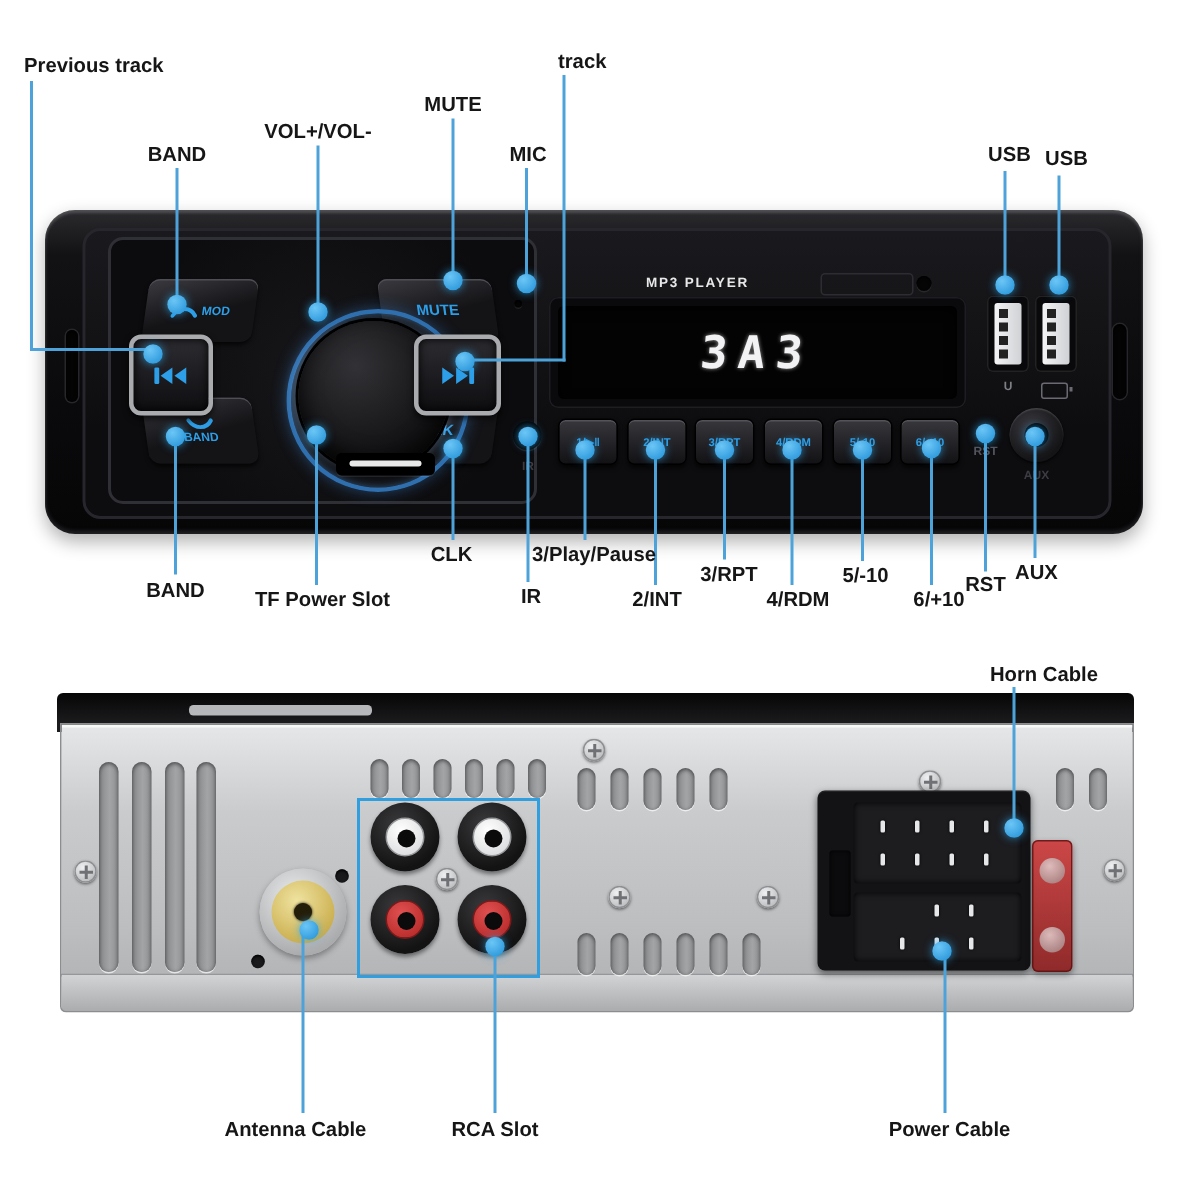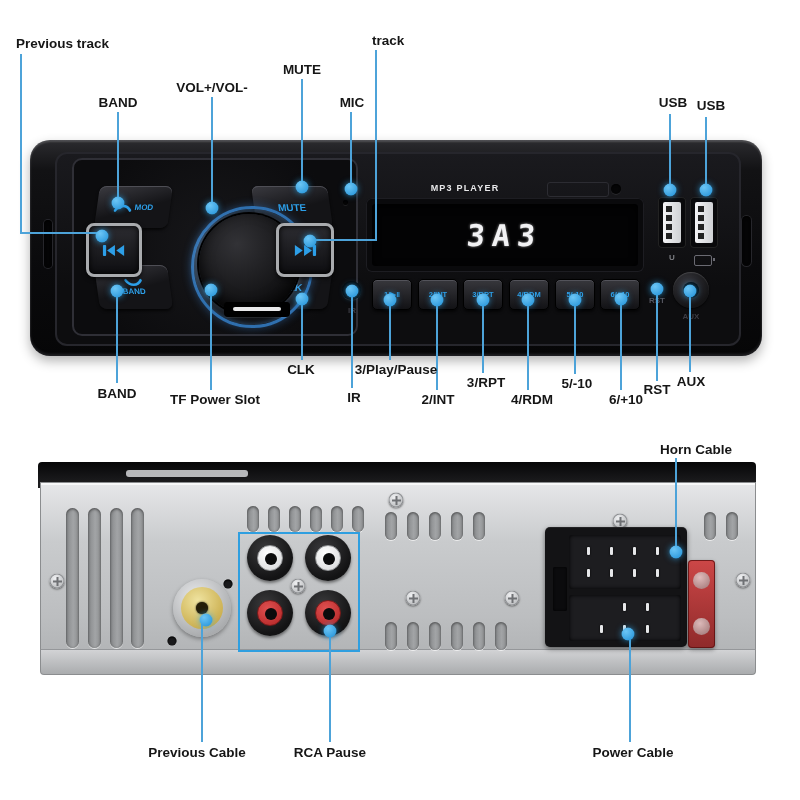--- a/index.html
+++ b/index.html
@@ -387,17 +387,17 @@
   <div class="lbl c" style="left:354px;top:390px;">IR</div>
   <div class="lbl c" style="left:396px;top:362px;">3/Play/Pause</div>
   <div class="lbl c" style="left:438px;top:392px;">2/INT</div>
   <div class="lbl c" style="left:486px;top:375px;">3/RPT</div>
   <div class="lbl c" style="left:532px;top:392px;">4/RDM</div>
   <div class="lbl c" style="left:577px;top:376px;">5/-10</div>
   <div class="lbl c" style="left:626px;top:392px;">6/+10</div>
   <div class="lbl c" style="left:657px;top:382px;">RST</div>
   <div class="lbl c" style="left:691px;top:374px;">AUX</div>
   <div class="lbl c" style="left:672px;top:442px;padding-left:48px;">Horn Cable</div>
-  <div class="lbl c" style="left:197px;top:745px;">Previous Cable</div>
-  <div class="lbl c" style="left:330px;top:745px;">RCA Pause</div>
+  <div class="lbl c" style="left:197px;top:745px;">Antenna Cable</div>
+  <div class="lbl c" style="left:330px;top:745px;">RCA Slot</div>
   <div class="lbl c" style="left:633px;top:745px;">Power Cable</div>
 
 </div>
 
 </body></html>

